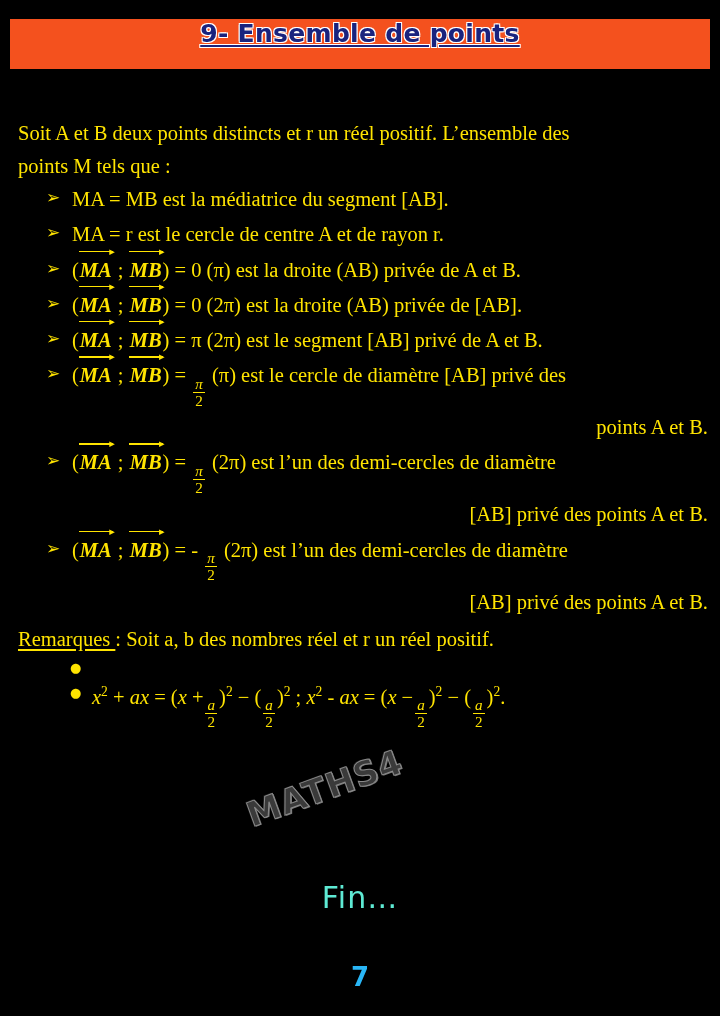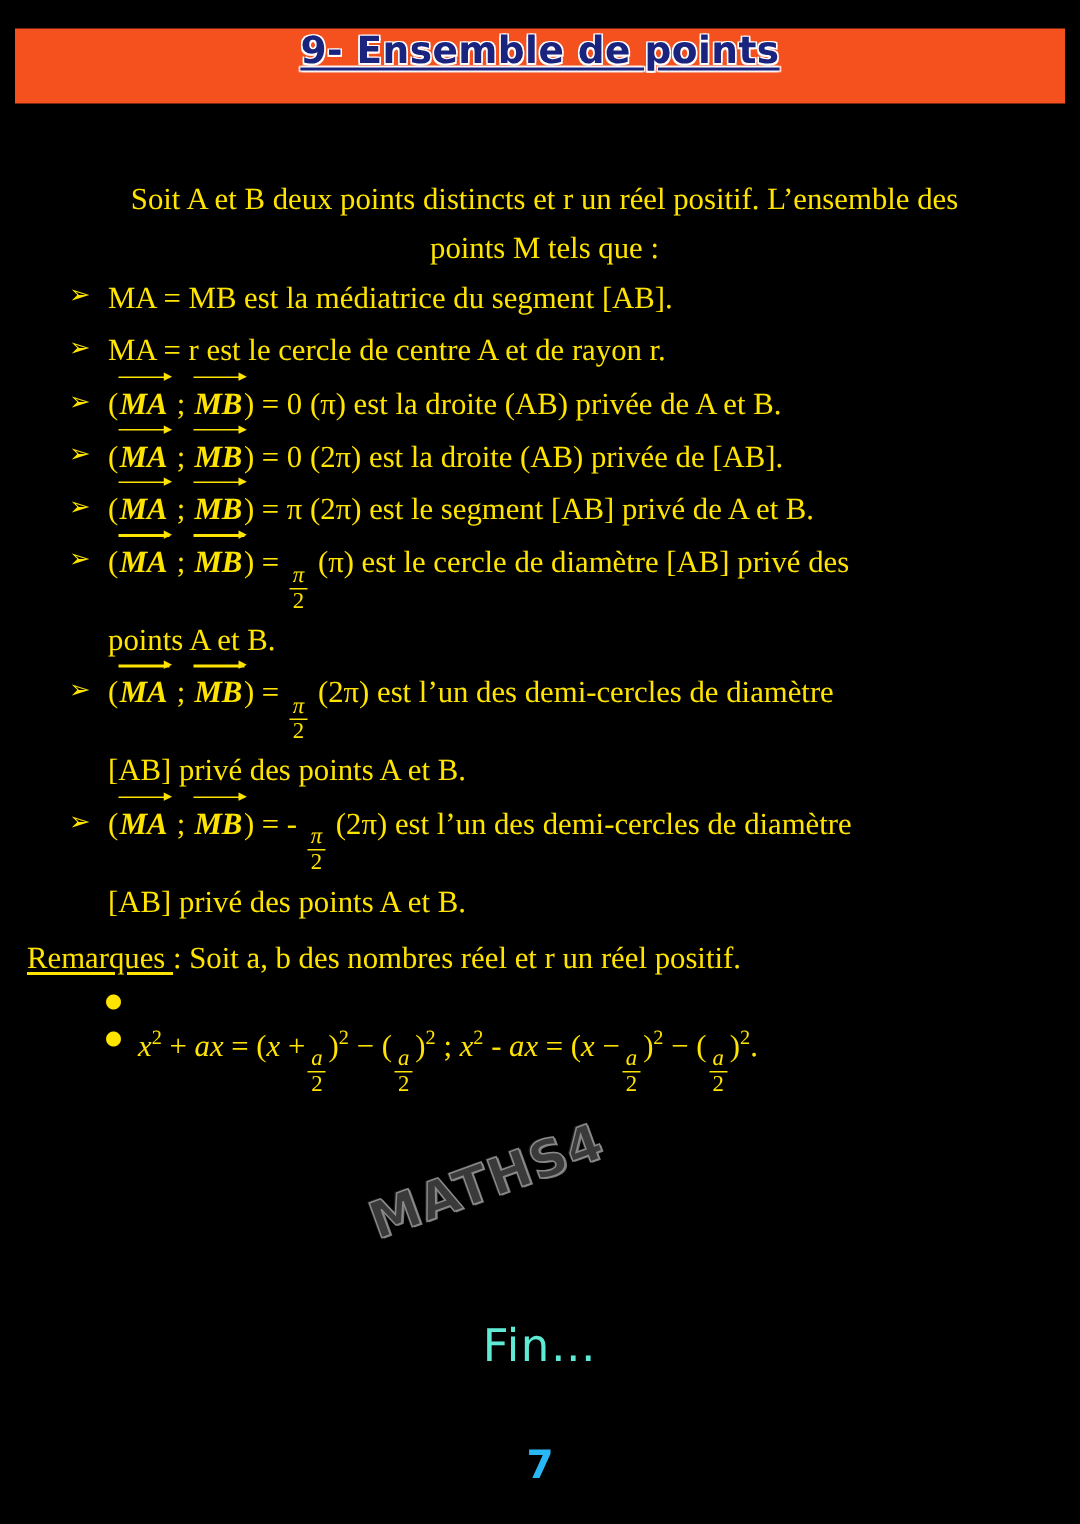--- a/index.html
+++ b/index.html
@@ -55,21 +55,20 @@
   .content {
     position: absolute;
     left: 18px;
     top: 118px;
     width: 690px;
     font-size: 20.5px;
     line-height: 1.52;
   }
   .para {
     margin: 0 0 2px 0;
-    text-align: center;
   }
   .bullets {
     margin: 0;
     padding: 0;
     list-style: none;
   }
   .bullet-row {
     display: flex;
     align-items: flex-start;
     margin: 0 0 4px 0;
@@ -81,20 +80,21 @@
     font-family: "DejaVu Sans", sans-serif;
     font-size: 17px;
     line-height: 1.6;
   }
   .btext {
     flex: 1 1 auto;
   }
   .cont-line {
     padding-left: 54px;
     margin: 0 0 4px 0;
+    text-align: right;
   }
 
   
   .it { font-style: italic; }
   .vec {
     position: relative;
     display: inline-block;
     font-style: italic;
     font-weight: bold;
     padding: 0 1px;

